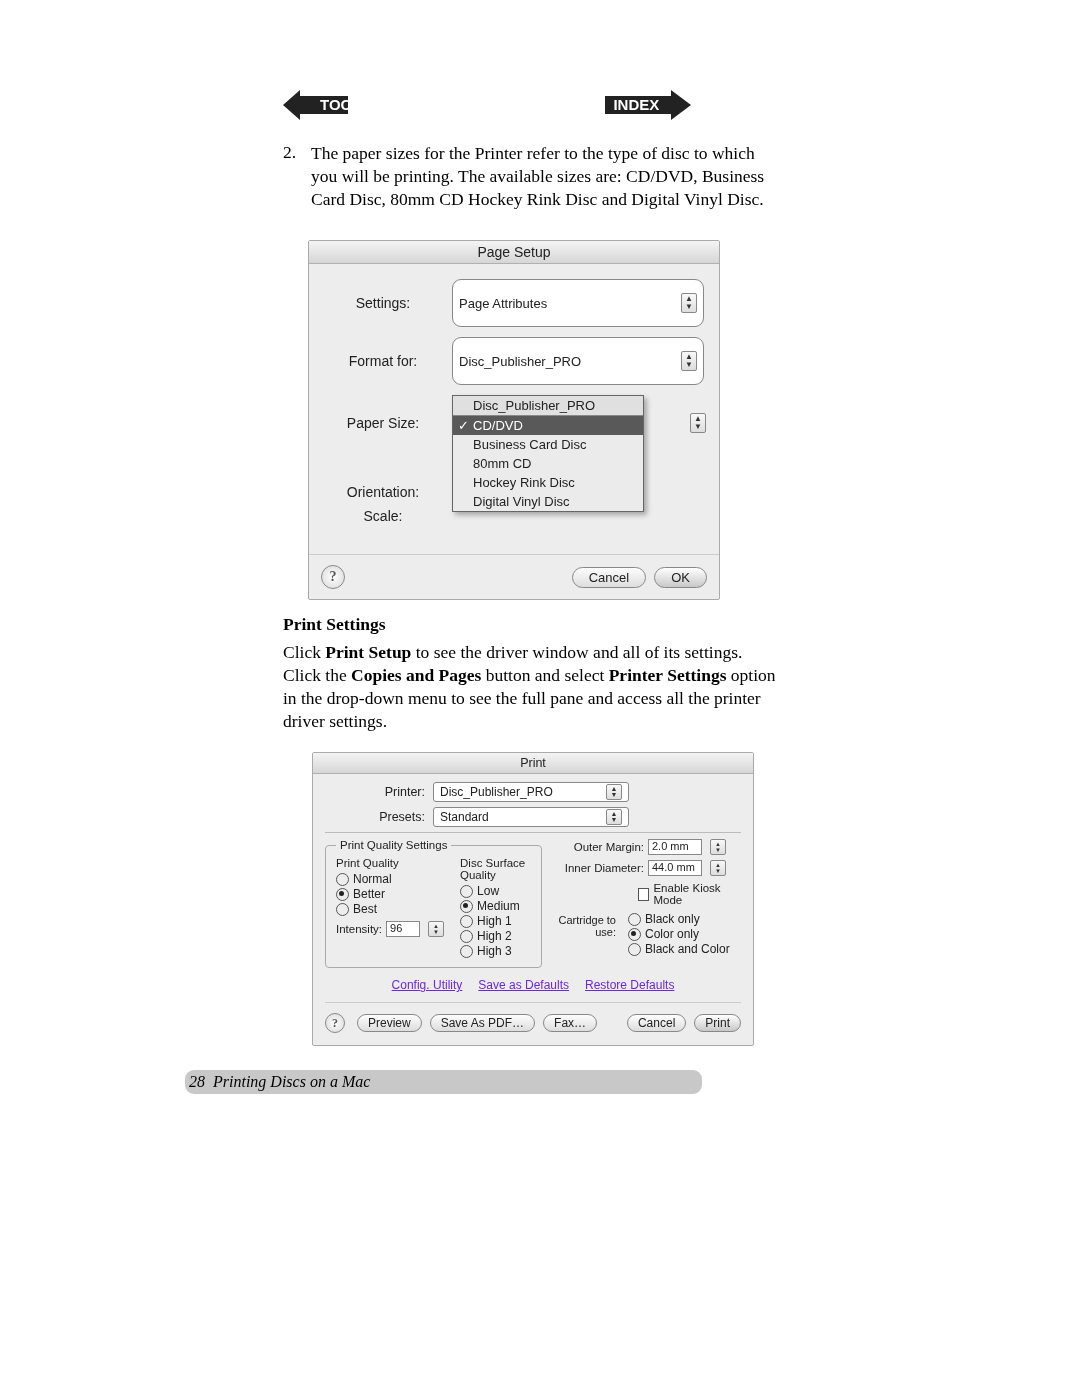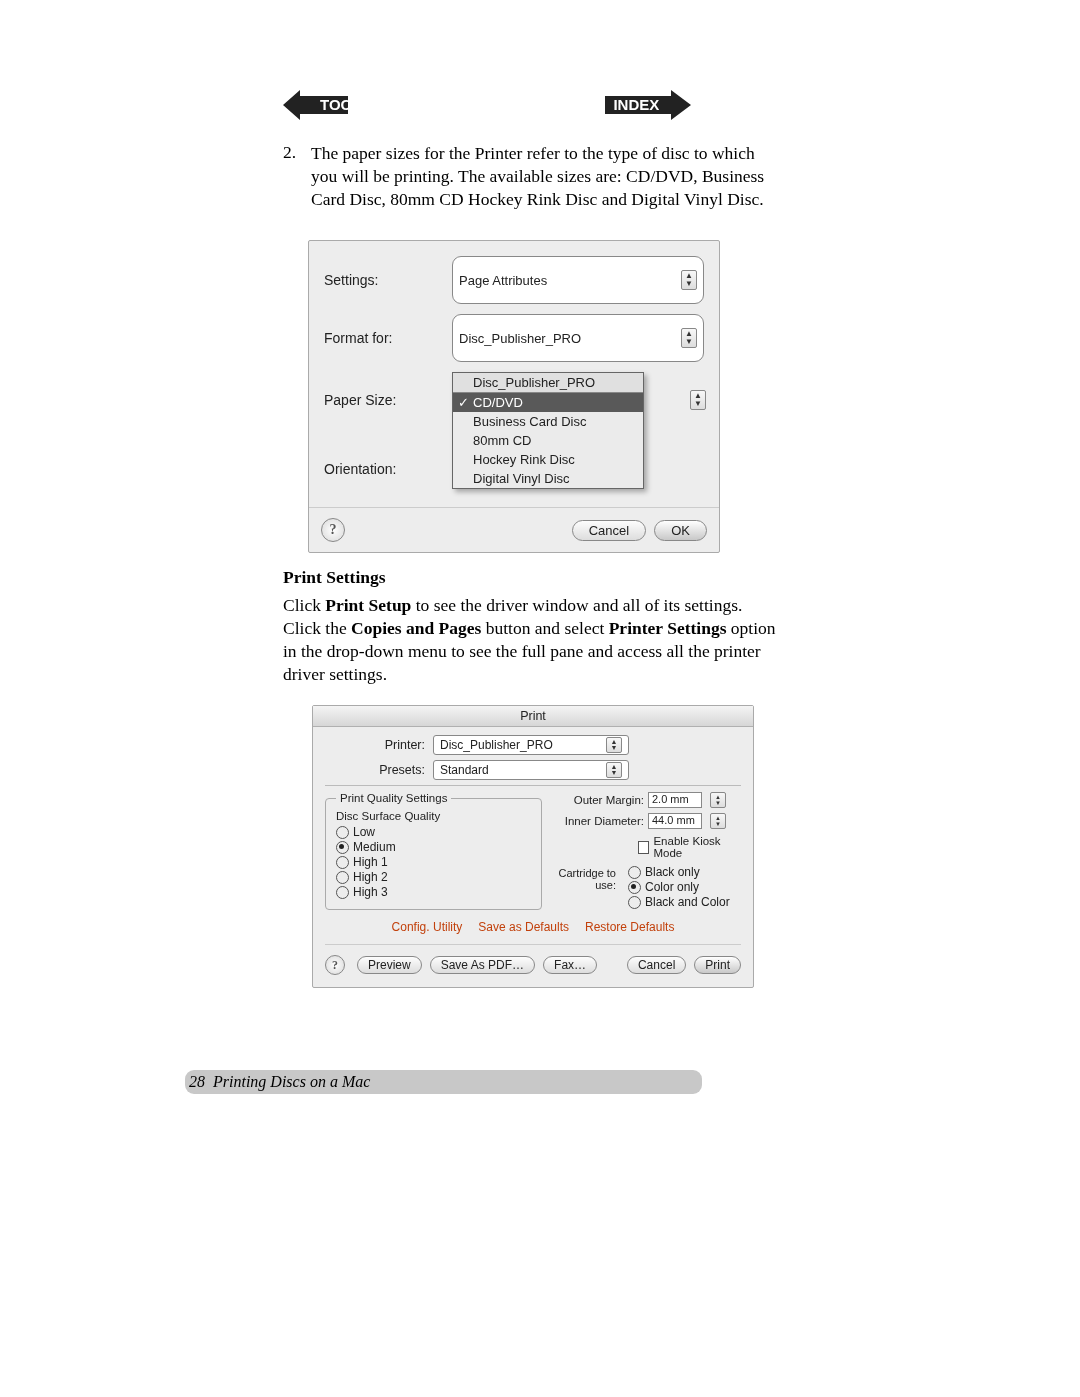--- a/index.html
+++ b/index.html
@@ -70,21 +70,21 @@
   }
 
   
   .page-setup {
     margin: 30px 5px 0 25px;
     width: 410px;
     font-size: 14px;
   }
   .ps-body { padding: 15px 15px 20px 15px; }
   .ps-row { display: flex; align-items: center; margin-bottom: 10px; }
-  .ps-label { width: 118px; text-align: left; padding-right: 10px; }
+  .ps-label { width: 118px; text-align: center; padding-right: 10px; }
   .ps-select {
     flex: 1;
     background: #fff;
     border: 1px solid #888;
     border-radius: 9px;
     height: 22px;
     padding: 12px 6px;
     display: flex;
     align-items: center;
     justify-content: space-between;
@@ -178,21 +178,21 @@
   .num-field { width: 26px; height: 14px; background: #fff; border: 1px solid #888; font-size: 11px; padding: 0 3px; }
   .right-opts { flex: 1; font-size: 11.5px; }
   .opt-row { display: flex; align-items: center; gap: 4px; margin-bottom: 5px; }
   .opt-row .k { width: 88px; text-align: right; }
   .opt-row .num-field { width: 46px; }
   .chk { width: 11px; height: 11px; border: 1px solid #555; background: #fff; }
   .cart-group { display: flex; gap: 12px; margin-top: 6px; }
   .cart-group .k2 { width: 60px; text-align: right; font-size: 11px; line-height: 1.1; padding-top: 2px; }
   .cfg-row { display: flex; gap: 16px; justify-content: center; margin-top: 10px; }
   .link-btn {
-    font-size: 12px; color: #c2410c;
+    font-size: 12px; text-decoration: underline; color: #6d28d9;
   }
   .pd-footer {
     border-top: 1px solid #ccc; margin-top: 10px; padding-top: 10px;
     display: flex; align-items: center;
   }
   .pd-footer .pill-btn { padding: 1px 10px; font-size: 12px; }
 
   
   .page-number {
     position: absolute;
@@ -227,20 +227,21 @@
       <span class="label">INDEX</span>
     </span>
   </div>
 
   <div class="numbered">
     <span class="num">2.</span>
     <p>The paper sizes for the Printer refer to the type of disc to which you will be printing.  The available sizes are: CD/DVD, Business Card Disc, 80mm CD Hockey Rink Disc and Digital Vinyl Disc.</p>
   </div>
 
   <div class="dialog page-setup">
+    <div class="title-bar">Page Setup</div>
     <div class="ps-body">
 
       <div class="ps-row">
         <div class="ps-label">Settings:</div>
         <div class="ps-select">
           <span>Page Attributes</span>
           <span class="spin-arrows">▲<br>▼</span>
         </div>
       </div>
 
@@ -263,20 +264,23 @@
             <div class="item">Hockey Rink Disc</div>
             <div class="item">Digital Vinyl Disc</div>
           </div>
           <span class="spin-arrows" style="position:absolute; right:-2px; top:18px;">▲<br>▼</span>
         </div>
       </div>
 
       <div class="ps-row" style="margin-top:-38px;">
         <div class="ps-label">Orientation:</div>
       </div>
+      <div class="ps-row" style="margin-top:-2px;">
+        <div class="ps-label">Scale:</div>
+      </div>
 
     </div>
     <div class="ps-footer">
       <div class="help-btn">?</div>
       <div class="flex-spacer"></div>
       <div class="pill-btn">Cancel</div>
       <div class="pill-btn primary">OK</div>
     </div>
   </div>
 
@@ -303,20 +307,40 @@
           <span class="spin-arrows" style="height:14px;font-size:7px;line-height:6px;">▲<br>▼</span>
         </div>
       </div>
       <hr style="border:none;border-top:1px solid #bbb;margin:4px 0;">
 
       <div class="pd-pane">
         <fieldset class="quality">
           <legend>Print Quality Settings</legend>
           <div class="q-cols">
             <div>
+              <div class="q-head">Print Quality</div>
+              <div class="radio-line">
+                  <span class="radio"></span>
+                  <span>Normal</span>
+                </div>
+              <div class="radio-line">
+                  <span class="radio on"></span>
+                  <span>Better</span>
+                </div>
+              <div class="radio-line">
+                  <span class="radio"></span>
+                  <span>Best</span>
+                </div>
+              <div class="intensity-row">
+                <span>Intensity:</span>
+                <span class="num-field">96</span>
+                <span class="spin-arrows" style="height:14px;font-size:6px;line-height:6px;">▲<br>▼</span>
+              </div>
+            </div>
+            <div>
               <div class="q-head">Disc Surface Quality</div>
               <div class="radio-line">
                   <span class="radio"></span>
                   <span>Low</span>
                 </div>
               <div class="radio-line">
                   <span class="radio on"></span>
                   <span>Medium</span>
                 </div>
               <div class="radio-line">

